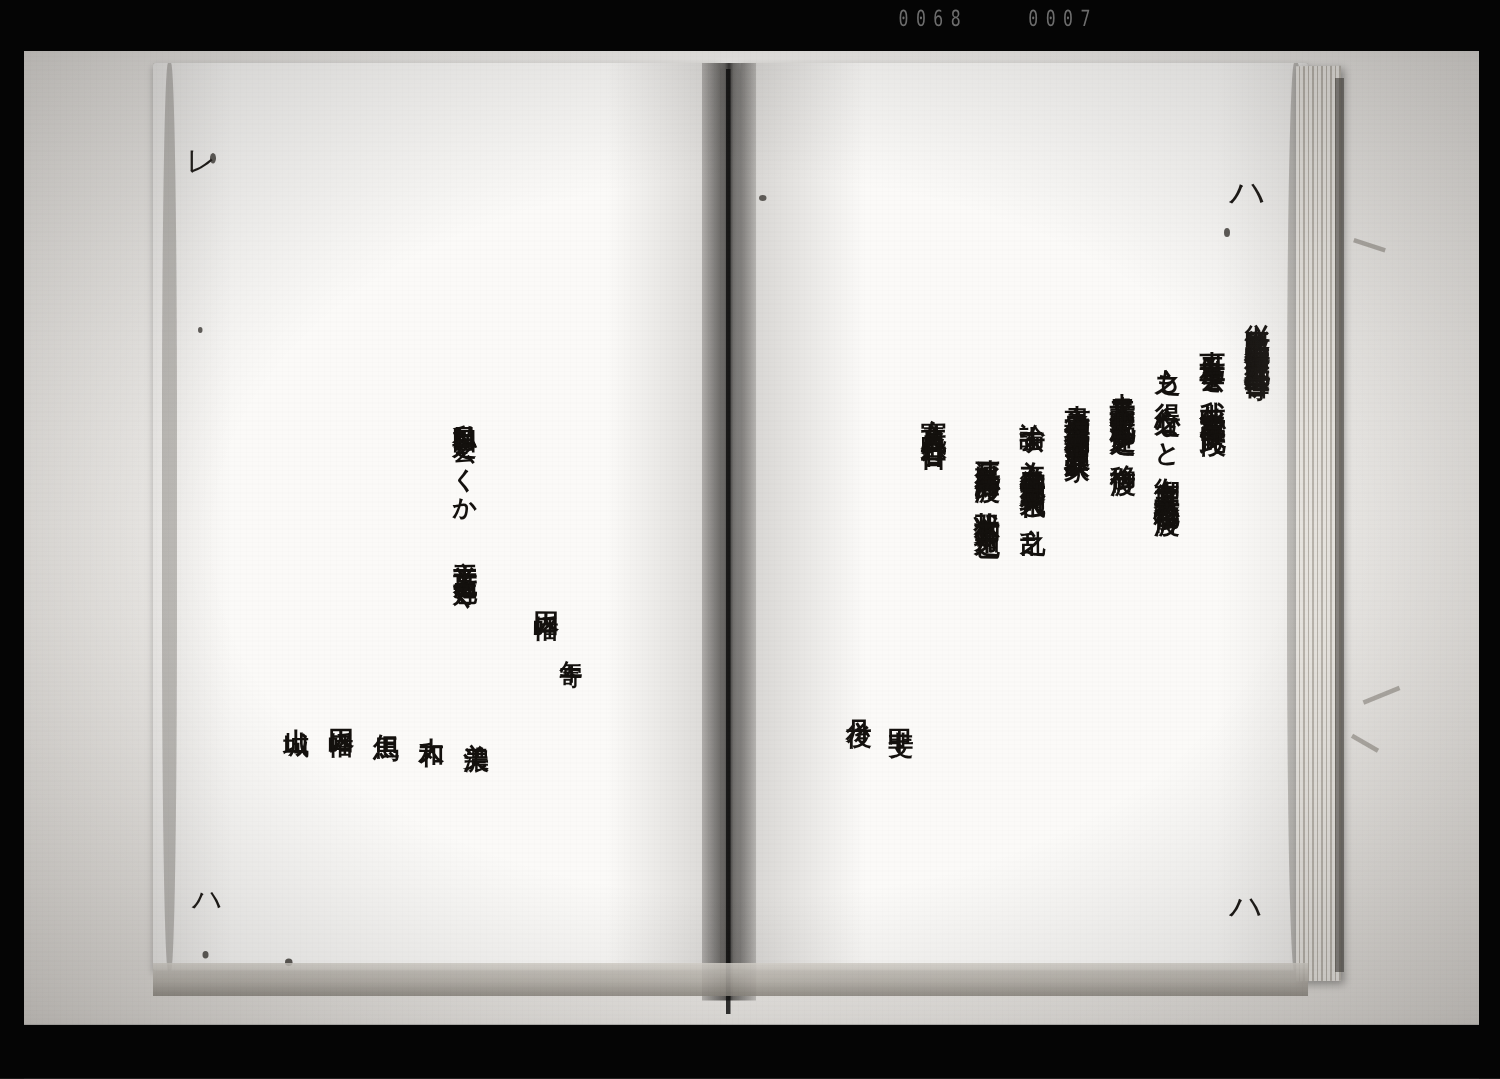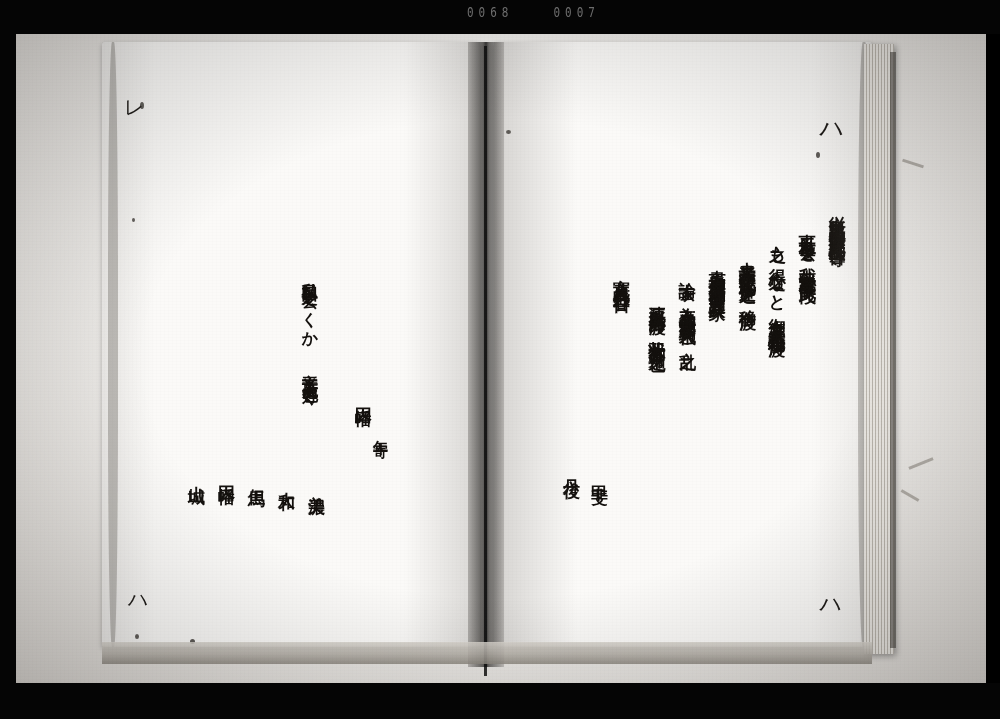--- a/index.html
+++ b/index.html
@@ -9,21 +9,21 @@
   }
   body {
     width: 1000px;
     height: 719px;
     overflow: hidden;
     font-family: "Liberation Serif", serif;
   }
 
   #scan {
     position: relative;
-    width: 868px;
+    width: 1000px;
     height: 719px;
     background: #0a0a0a;
   }
 
   
   .film-edge {
     position: absolute;
     background: #050505;
   }
   .edge-top    { left: 0; top: 0; width: 1000px; height: 34px; }

